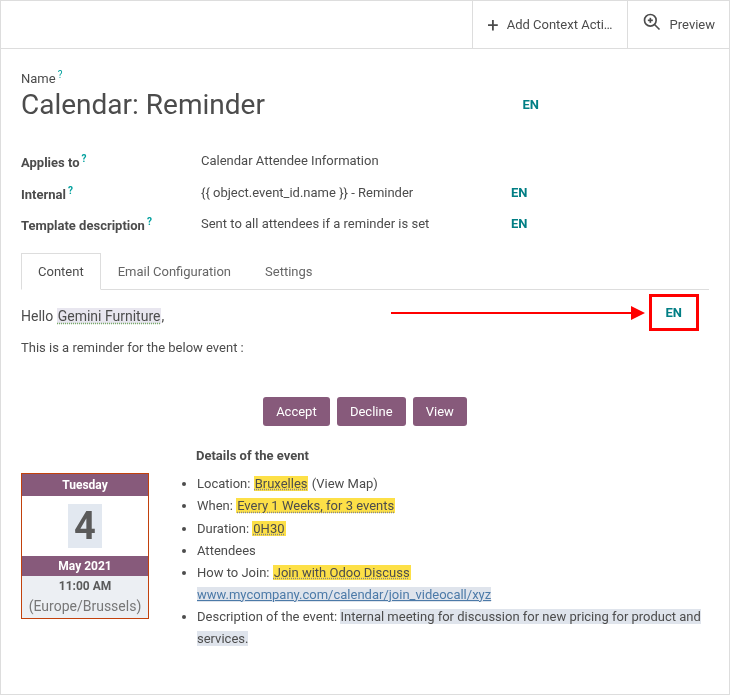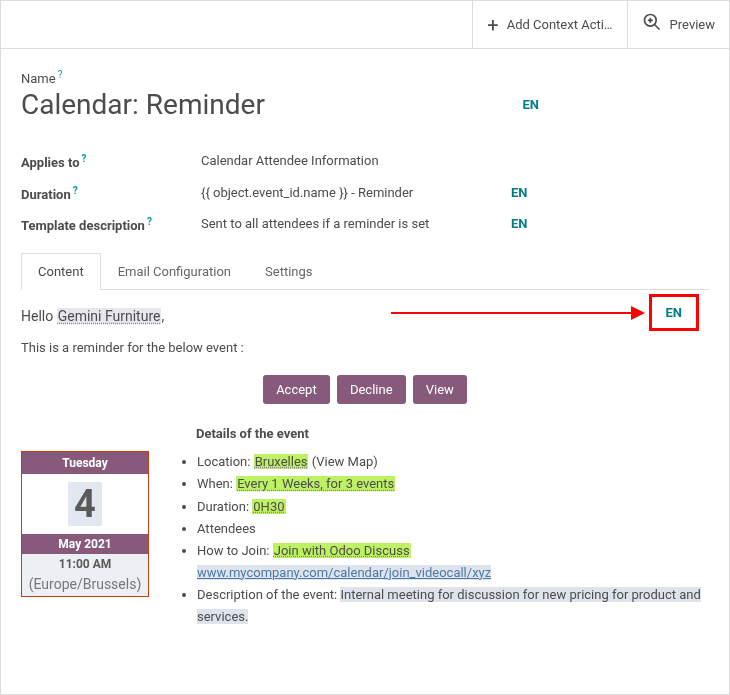--- a/index.html
+++ b/index.html
@@ -18,36 +18,36 @@
   .field-row { display: flex; align-items: flex-start; margin-bottom: 14px; }
   .field-label { width: 180px; font-size: 13px; font-weight: 700; color: #4c4c4c; }
   .field-value { flex: 0 0 310px; font-size: 13px; color: #4c4c4c; }
   .field-en { color: #017e84; font-weight: 700; font-size: 13px; }
   .tabs { display: flex; border-bottom: 1px solid #ddd; margin-top: 20px; }
   .tab { padding: 10px 16px; font-size: 13px; color: #666; cursor: pointer; border: 1px solid transparent; border-bottom: none; }
   .tab.active { border: 1px solid #ddd; border-bottom: 1px solid #fff; margin-bottom: -1px; background: #fff; color: #4c4c4c; }
   .body-content { padding: 18px 0 0 0; position: relative; }
   .greeting { font-size: 14px; margin-bottom: 16px; }
   .tpl-var { background: #e8e6ef; text-decoration: underline dotted #7a6; padding: 0 1px; }
-  .reminder-text { font-size: 13px; margin-bottom: 20px; }
+  .reminder-text { font-size: 13px; margin-bottom: 42px; }
   .btn-row { text-align: center; margin-bottom: 22px; }
   .act-btn { display: inline-block; background: #875a7b; color: #fff; padding: 7px 13px; font-size: 13px; border-radius: 3px; margin: 0 2px; cursor: pointer; }
   .details-title { font-weight: 700; font-size: 13px; margin-left: 175px; margin-bottom: 10px; }
   .event-row { display: flex; align-items: flex-start; gap: 30px; }
   .cal-widget { width: 128px; text-align: center; border: 1px solid #c2410c; font-size: 12px; flex-shrink: 0; }
   .cal-wd { background: #875a7b; color: #fff; padding: 4px 0; font-weight: 700; }
   .cal-day { background: #fff; font-size: 38px; font-weight: 700; color: #5a5a5a; padding: 8px 0; }
   .cal-day span { background: #e2e8f0; padding: 0 6px; }
   .cal-my { background: #875a7b; color: #fff; padding: 3px 0; font-weight: 700; }
   .cal-time { background: #eceff3; padding: 3px 0; font-weight: 700; color: #5a5a5a; }
   .cal-tz { background: #eceff3; padding: 2px 0 4px 0; font-size: 14px; color: #777; }
   .details-list { list-style: disc; padding-left: 18px; font-size: 13px; line-height: 1.7; }
   .details-list ul { list-style: circle; padding-left: 20px; }
   .hl { background: #dfe4ec; }
-  .hl-u { background: #bef264; text-decoration: underline dotted #888; padding: 0 1px; }
+  .hl-u { background: #fde047; text-decoration: underline dotted #888; padding: 0 1px; }
   .ln { color: #4c7aa8; text-decoration: underline; }
   .en-callout { position: absolute; right: 10px; top: 4px; border: 3px solid red; padding: 8px 14px; }
   .en-callout span { color: #017e84; font-weight: 700; font-size: 13px; }
   .arrow { position: absolute; top: 22px; left: 370px; width: 252px; height: 2px; background: red; }
   .arrow::after { content: ""; position: absolute; right: -2px; top: -6px; border-left: 14px solid red; border-top: 7px solid transparent; border-bottom: 7px solid transparent; }
 </style>
 </head>
 <body>
 
 <div class="page">
@@ -76,21 +76,21 @@
     <div class="title-row">
       <div class="title-val">Calendar: Reminder</div>
       <div class="en-badge">EN</div>
     </div>
 
     <div class="field-row">
       <div class="field-label"><span>Applies to</span><span class="help-q">?</span></div>
       <div class="field-value">Calendar Attendee Information</div>
     </div>
     <div class="field-row">
-      <div class="field-label"><span>Duration</span><span class="help-q">?</span></div>
+      <div class="field-label"><span>Internal</span><span class="help-q">?</span></div>
       <div class="field-value">{{ object.event_id.name }} - Reminder</div>
       <div class="field-en">EN</div>
     </div>
     <div class="field-row">
       <div class="field-label"><span>Template description</span><span class="help-q">?</span></div>
       <div class="field-value">Sent to all attendees if a reminder is set</div>
       <div class="field-en">EN</div>
     </div>
 
     <div class="tabs">

